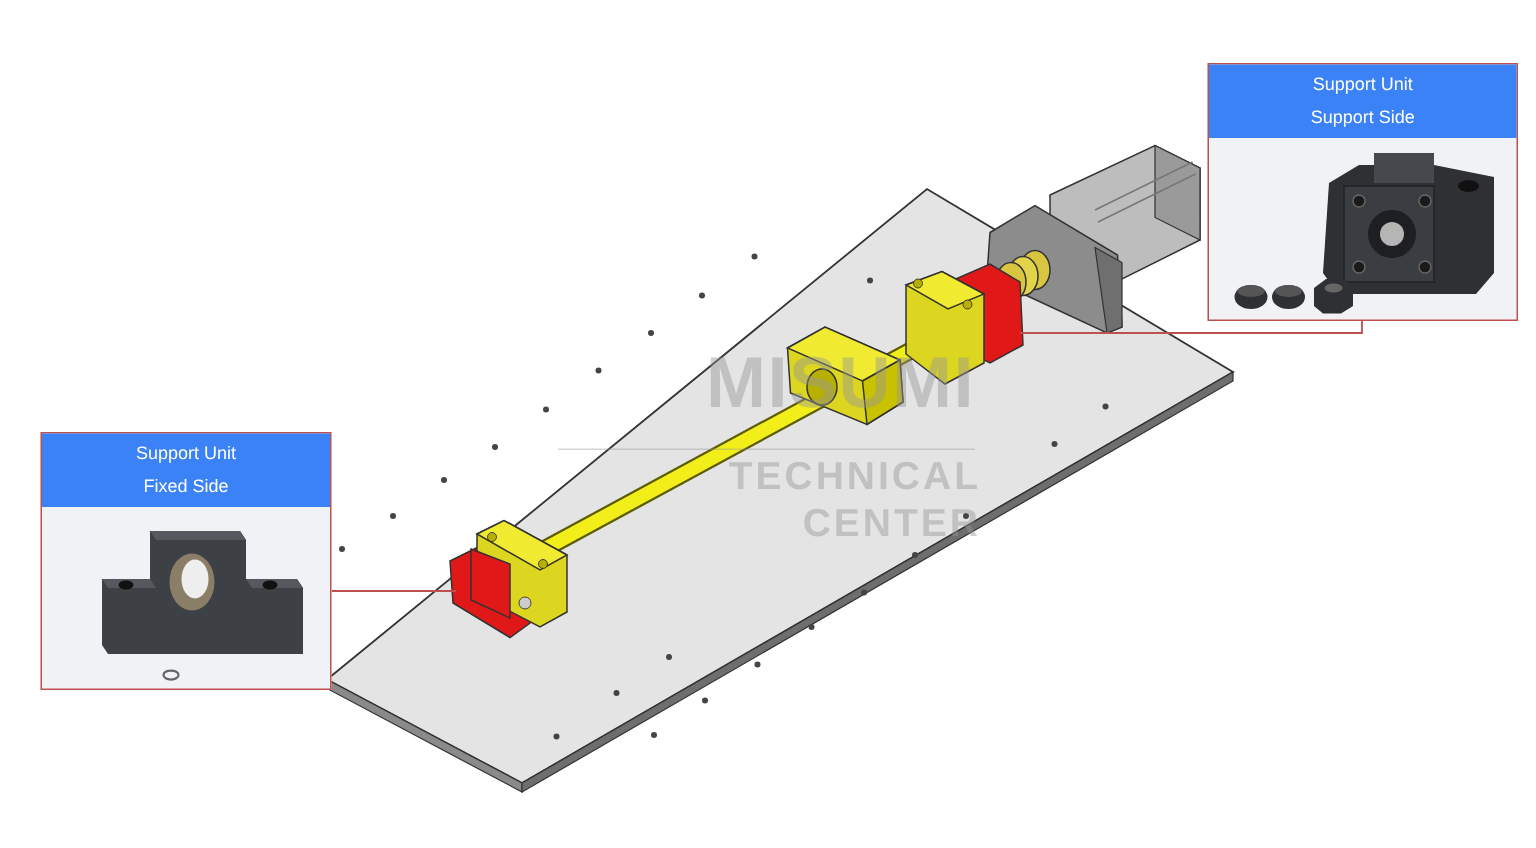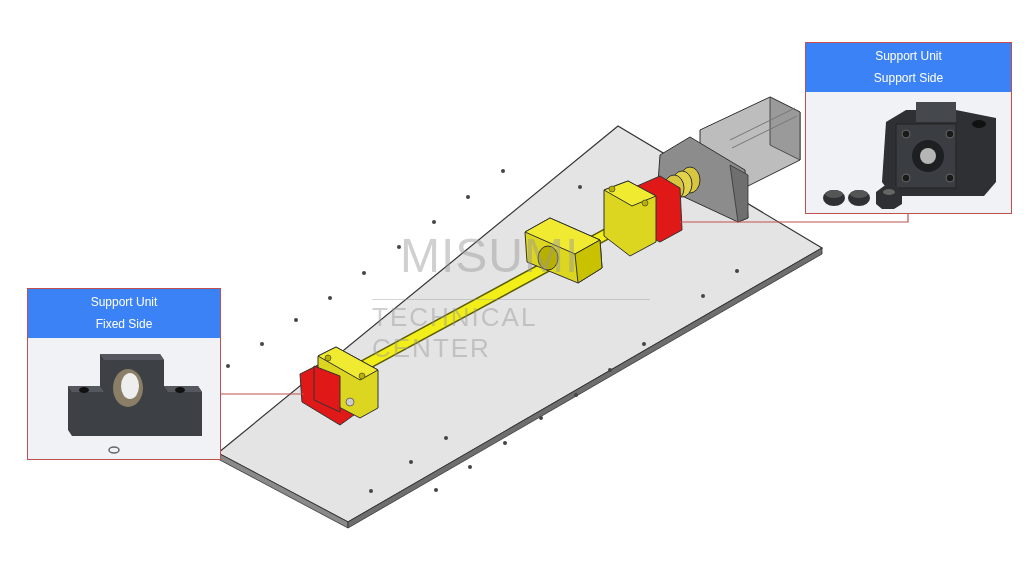--- a/index.html
+++ b/index.html
@@ -1,21 +1,21 @@
 <!DOCTYPE html>
 <html><head>
 <meta charset="utf-8">
 <style>
   html,body{margin:0;padding:0;background:#ffffff;}
   body{width:1024px;height:565px;position:relative;overflow:hidden;font-family:"Liberation Sans",sans-serif;}
   .scene{position:absolute;left:0;top:0;width:1024px;height:565px;}
   .callout{position:absolute;border:1.5px solid #c0504d;background:#f1f2f5;box-sizing:border-box;}
   .callout .hdr{background:#3b82f6;color:#fff;text-align:center;font-size:12px;line-height:22px;padding:2px 0 3px;}
   .callout .hdr div{white-space:nowrap;}
-  .watermark{position:absolute;color:rgba(150,150,150,0.45);font-weight:normal;text-align:left;}
+  .watermark{position:absolute;color:rgba(150,150,150,0.45);font-weight:bold;text-align:right;}
 </style>
 </head>
 <body>
 
 <svg class="scene" viewBox="0 0 1024 565" width="1024" height="565">
 
   <g>
     <polygon points="218,453 618,126 822,248 348,522" fill="#e4e4e4" stroke="#333" stroke-width="1.2"></polygon>
     <polygon points="218,453 348,522 348,528 218,459" fill="#8a8a8a" stroke="#333" stroke-width="0.8"></polygon>
     <polygon points="348,522 822,248 822,254 348,528" fill="#6e6e6e" stroke="#333" stroke-width="0.8"></polygon>

